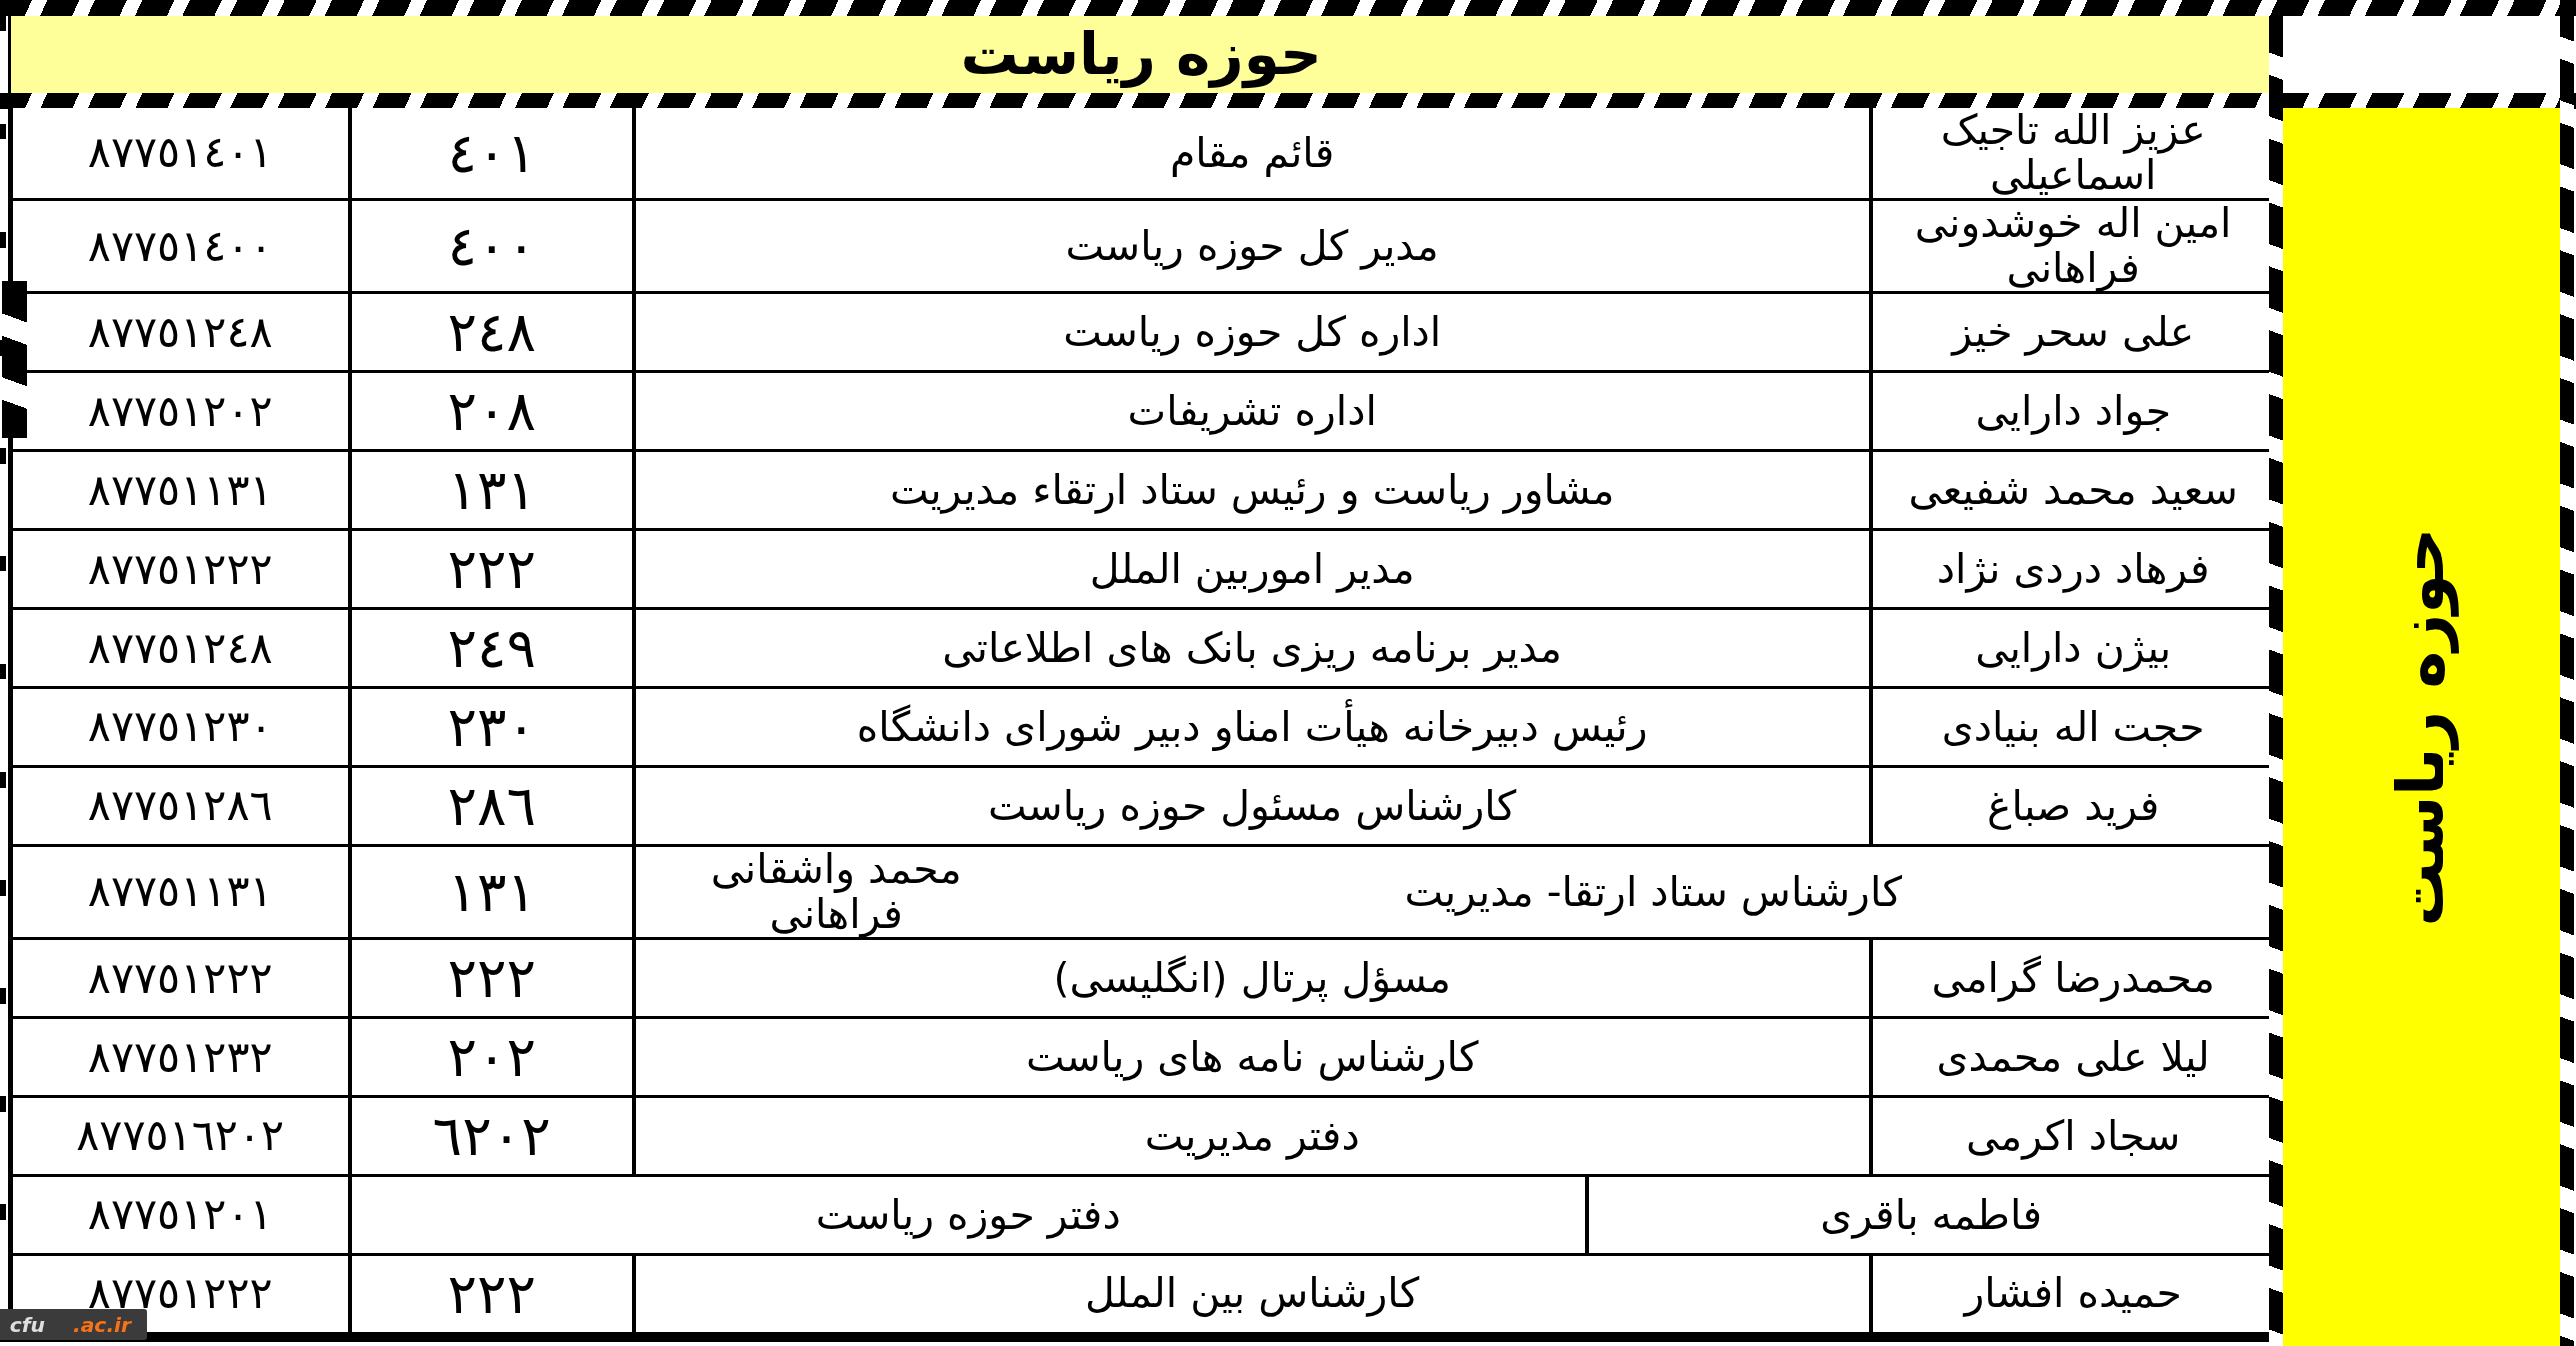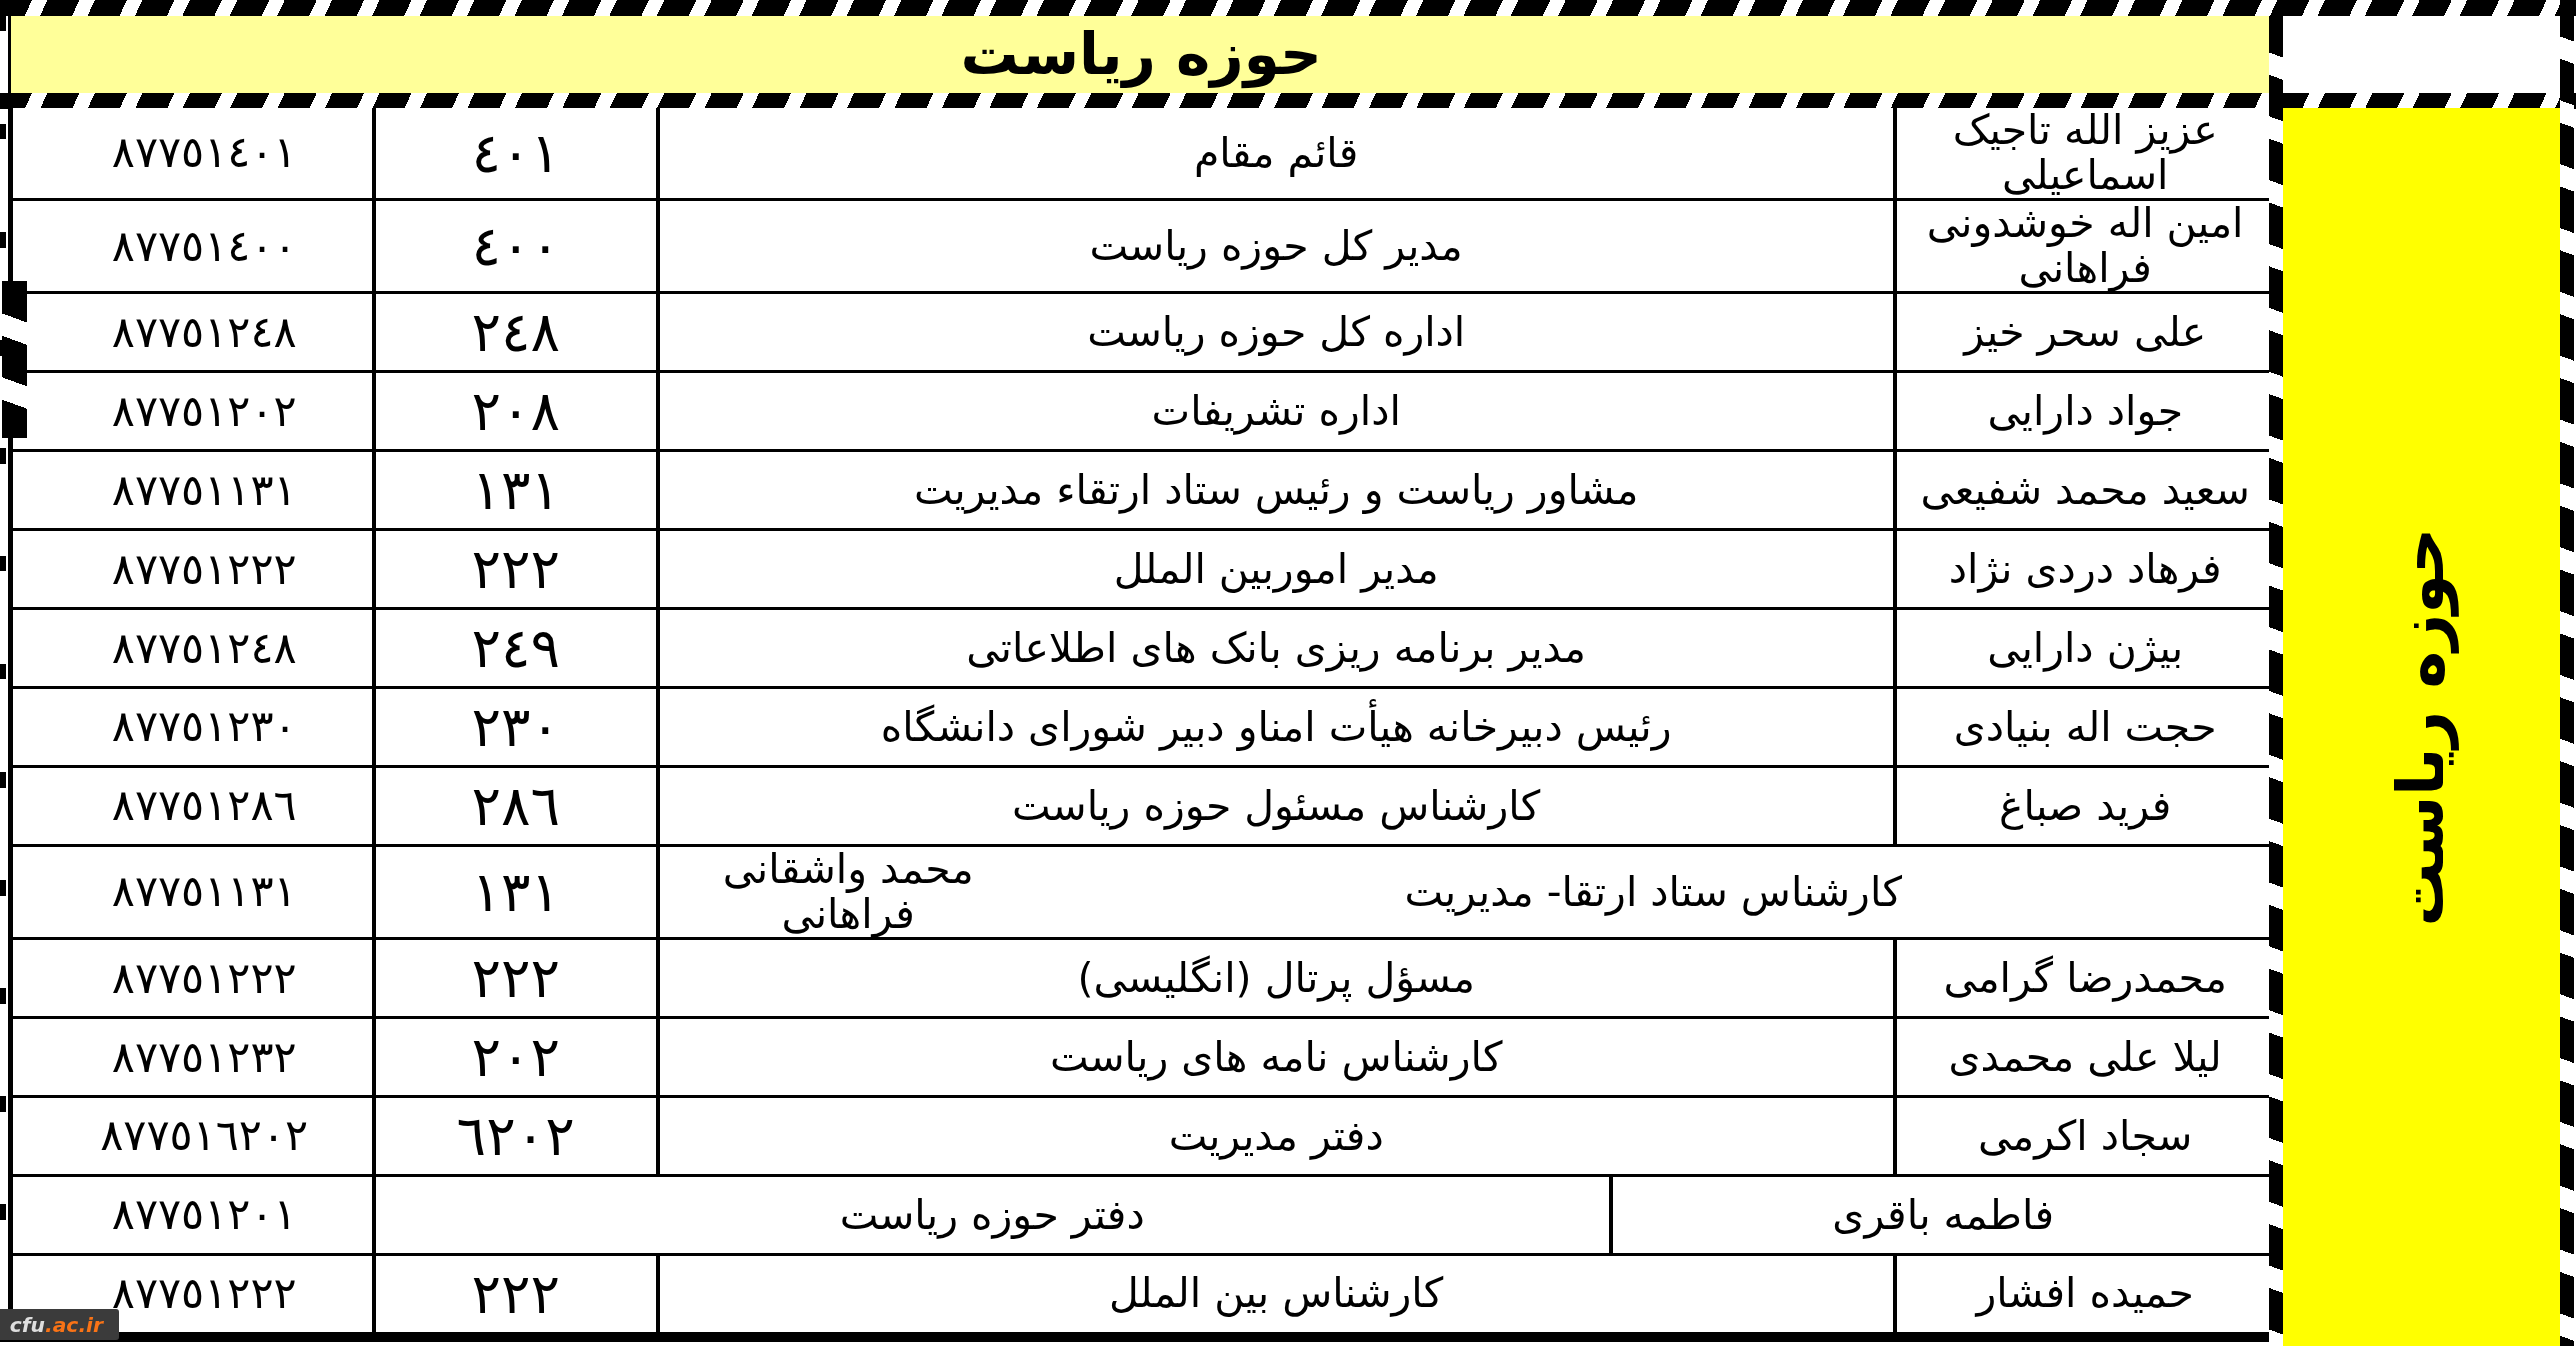--- a/index.html
+++ b/index.html
@@ -21,42 +21,42 @@
   
   .banner{position:absolute;left:7.7px;top:15.5px;width:2261px;height:77px;background:#FFFF99;
           border-left:3.9px solid #000;display:flex;align-items:center;justify-content:center;}
   .banner-title{font-size:58px;font-weight:bold;letter-spacing:1px;direction:rtl;}
 
   .corner-box{position:absolute;left:2283px;top:15.5px;width:277px;height:77px;background:#fff;}
 
   
   .table-wrap{position:absolute;left:7.7px;top:108px;width:2261px;height:1224px;
               border-left:5.8px solid #000;display:flex;flex-direction:column;background:#fff;}
-  .row{flex:1 1 0;display:flex;border-bottom:3.9px solid #000;padding-left:24px;}
+  .row{flex:1 1 0;display:flex;border-bottom:3.9px solid #000;}
   .row:last-child{border-bottom:none;}
   .cell{display:flex;align-items:center;justify-content:center;direction:rtl;
         font-size:41px;line-height:1.1;text-align:center;padding:0 9.7px;box-sizing:border-box;}
   .cell.phone{width:339px;border-right:4.8px solid #000;font-size:43px;}
   .cell.ext{width:284px;border-right:4.8px solid #000;font-size:55px;}
   .cell.position{width:1237px;border-right:4.8px solid #000;}
   .cell.name{flex:1;}
 
   
   .bottom-bar{position:absolute;left:0;top:1332px;width:2277px;height:9.7px;background:#000;}
 
   
   .side-strip{position:absolute;left:2283px;top:108px;width:277px;height:1238px;background:#FFFF00;
               display:flex;align-items:center;justify-content:center;}
   .strip-label{transform:rotate(-90deg);transform-origin:center;white-space:nowrap;
                font-size:64px;font-weight:bold;direction:rtl;letter-spacing:1.9px;}
 
   
   .watermark{position:absolute;left:0;top:1309px;height:31px;padding:0 15.5px 0 9.7px;background:#3B3B3B;
              display:flex;align-items:center;z-index:6;border-radius:0 2.9px 2.9px 0;
-             font-style:italic;font-weight:bold;font-size:20.3px;}
+             font-style:italic;font-weight:bold;font-size:20.3px;gap:28px;}
   .wm-prefix{color:#DEDEDE;}
   .wm-suffix{color:#f97316;}
 </style>
 </head>
 <body>
 
 <div class="page">
 
   <div class="top-dash dash-h"></div>
   <div class="left-edge-ticks"></div>

